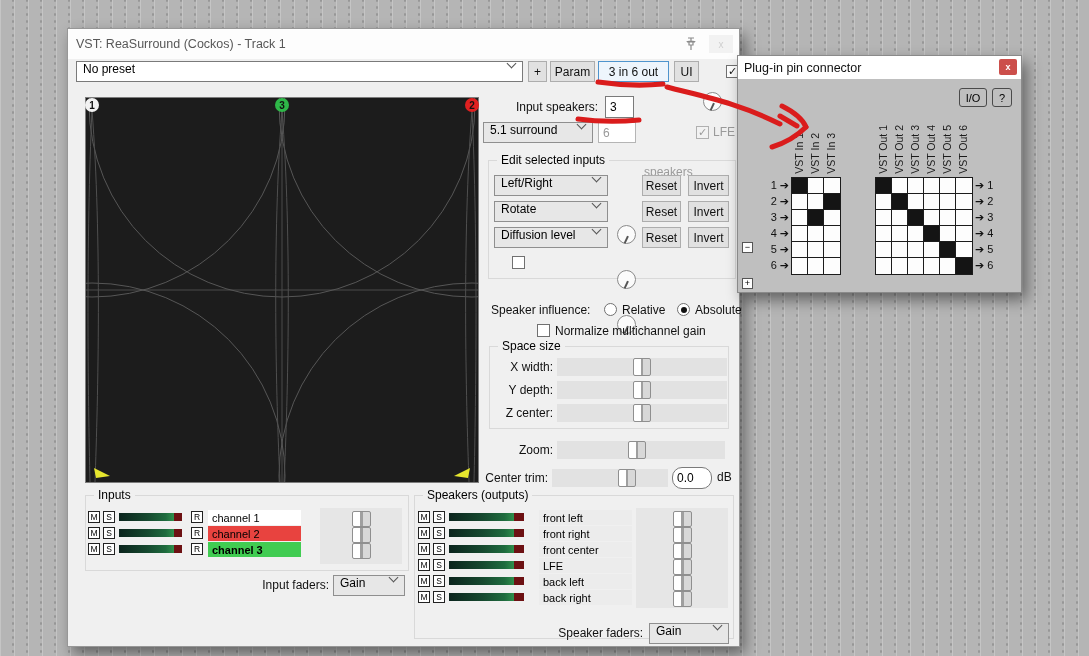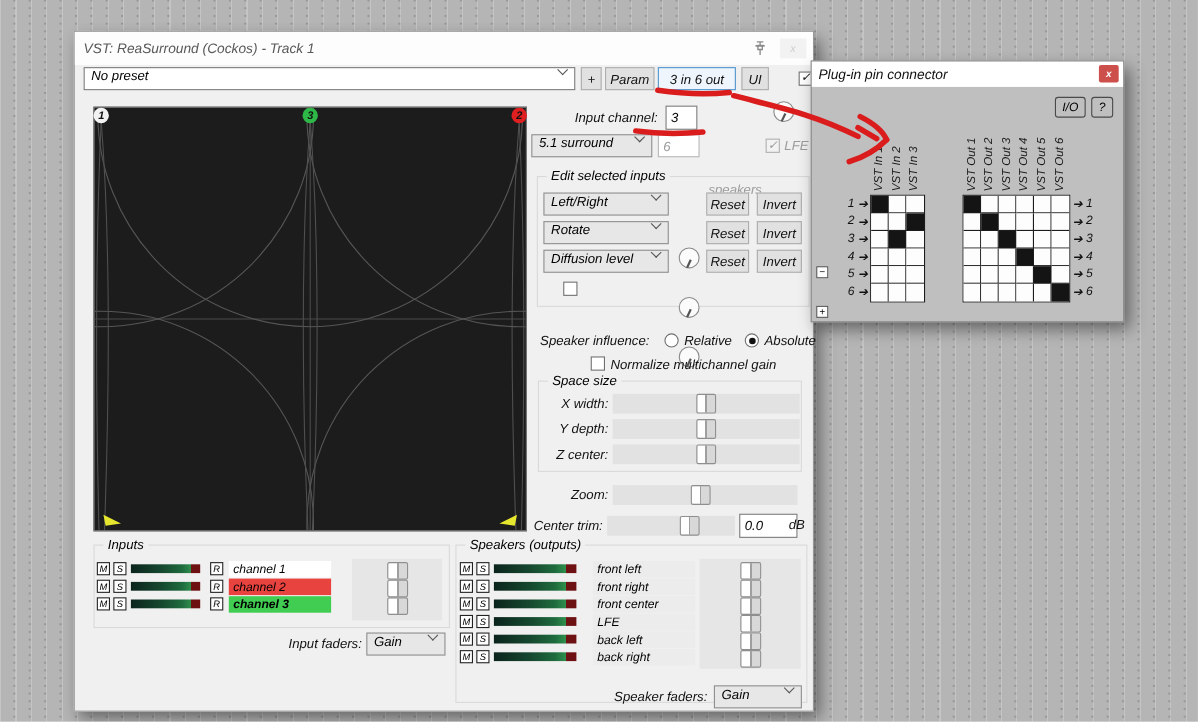--- a/index.html
+++ b/index.html
@@ -7,21 +7,21 @@
   body {
     font-family:"Liberation Sans", sans-serif; font-size:12px; color:#000;
     background-color:#b5b5b5;
     background-image:
       radial-gradient(circle, #979797 1px, rgba(0,0,0,0) 1.4px),
       repeating-linear-gradient(90deg, rgba(255,255,255,.22) 0 1px, rgba(0,0,0,0) 1px 14px);
     background-size:14px 7px, auto;
     background-position:6px 4px, 0 0;
     position:relative;
   }
-  .window { position:absolute; background:#f0f0f0; border:1px solid #979797; box-shadow:5px 7px 14px rgba(0,0,0,.45);font-style:italic; }
+  .window { position:absolute; background:#f0f0f0; border:1px solid #979797; box-shadow:5px 7px 14px rgba(0,0,0,.45); }
   
   #main-window { left:67px; top:28px; width:673px; height:619px; }
   .titlebar { height:30px; background:#fdfdfd; display:flex; align-items:center; padding:0 8px; position:relative; }
   .titlebar .title { color:#585858; font-size:12.5px; }
   .pinicon { position:absolute; right:40px; top:7px; width:16px; height:16px; }
   .faintx { position:absolute; right:6px; top:6px; width:24px; height:18px; background:#f2f2f2; color:#cfcfcf; display:flex; align-items:center; justify-content:center; font-size:10px; }
   .abs { position:absolute; }
   .btn { background:#e1e1e1; border:1px solid #adadad; display:flex; align-items:center; justify-content:center; font-size:12px; color:#111; }
   .btn-io { background:#eef5fc; border:1px solid #4f94cd; }
   .combo { background:#e7e7e7; border:1px solid #8f8f8f; display:flex; align-items:flex-start; justify-content:space-between; padding:0 7px 0 6px; font-size:12px; }
@@ -121,21 +121,21 @@
         <path d="M386 12 C 392 140, 390 300, 388 384" stroke="#4f4f4f"></path>
         <polygon points="8,370 24,378 10,380" fill="#e6e62e"></polygon>
         <polygon points="384,370 368,378 382,380" fill="#e6e62e"></polygon>
       </g>
     </svg>
     <div class="marker" id="marker-0" style="left: -1px; top: 0px; background: rgb(242, 242, 242);">1</div>
     <div class="marker" id="marker-1" style="left: 189px; top: 0px; background: rgb(46, 184, 72);">3</div>
     <div class="marker" id="marker-2" style="left: 379px; top: 0px; background: rgb(224, 32, 32);">2</div>
   </div>
 
-  <div class="lbl abs rt" style="left:430px; top:71px; width:100px;">Input channel:</div>
+  <div class="lbl abs rt" style="left:430px; top:71px; width:100px;">Input speakers:</div>
   <div class="field abs" style="left:537px; top:67px; width:29px; height:22px;">3</div>
 
   <div class="combo abs" style="left:415px; top:93px; width:110px; height:21px;">
     <span>5.1 surround</span>
       <span class="chev"></span>
   </div>
   <div class="field disabled abs" style="left:530px; top:93px; width:38px; height:21px;">6</div>
   <div class="lbl gray abs" style="left:576px; top:96px;margin-top:40px;">speakers</div>
   <div class="checkbox checked disabled abs" style="left:628px; top:97px;"></div>
   <div class="lbl gray abs" style="left:645px; top:96px;">LFE</div>
@@ -195,21 +195,21 @@
     </div>
 
   <div class="lbl abs rt" style="left:415px; top:414px; width:70px;">Zoom:</div>
   <div class="track" style="left:489px; top:412px; width:168px; height:18px;">
       <div class="thumb" style="left:71px; top:0;"></div>
     </div>
   <div class="lbl abs rt" style="left:405px; top:442px; width:75px;">Center trim:</div>
   <div class="track" style="left:484px; top:440px; width:116px; height:18px;">
       <div class="thumb" style="left:66px; top:0;"></div>
     </div>
-  <div class="field abs" style="left:604px; top:438px; width:53px; height:22px;">0.0</div>
+  <div class="field abs" style="left:604px; top:438px; width:40px; height:22px;border-radius:10px;">0.0</div>
   <div class="lbl abs" style="left:649px; top:441px;">dB</div>
 
   <div class="groupbox" style="left:17px; top:466px; width:324px; height:76px;">
     <div class="legend">Inputs</div>
   </div>
   <div id="input-rows">
       <div class="msr abs" style="left: 20px; top: 482px;">M</div>
       <div class="msr abs" style="left: 35px; top: 482px;">S</div>
       <div class="meter" style="left: 51px; top: 484px; width: 63px;"></div>
       <div class="msr abs" style="left: 123px; top: 482px;">R</div>

